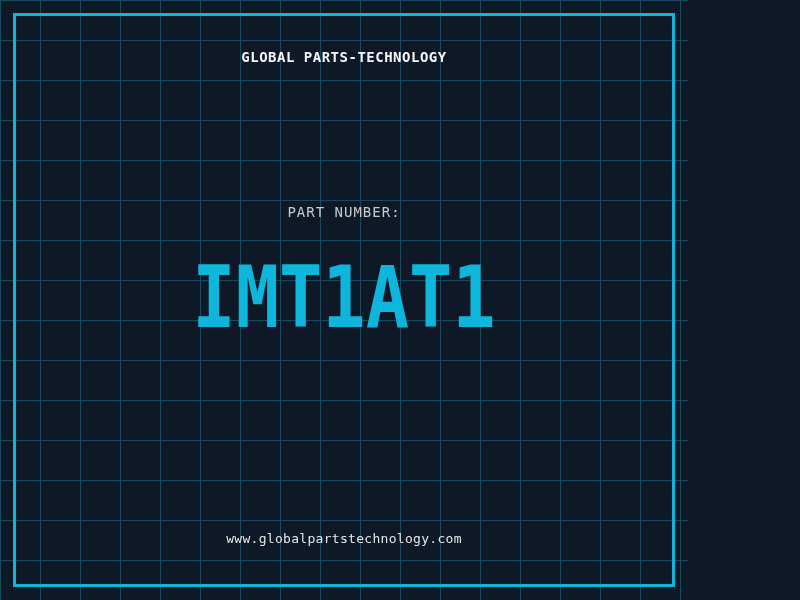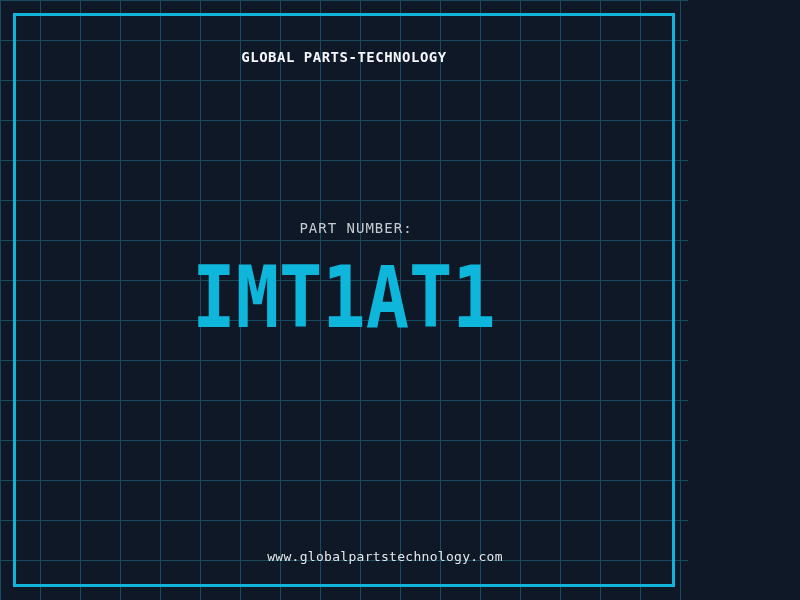--- a/index.html
+++ b/index.html
@@ -45,43 +45,41 @@
     letter-spacing: 0.5px;
     color: var(--heading, #f5f7fa);
   }
   .tagline {
     top: 82px;
     font-size: 13px;
     letter-spacing: 0.2px;
     color: var(--tagline, #2fb0cf);
   }
   .part-label {
-    top: 220px;
+    top: 204px;
     font-size: 14px;
     letter-spacing: 1px;
     color: var(--label, #c7ccd4);
-    margin-left: 12px;
   }
   .part-number {
     top: 250px;
     height: 94px;
     line-height: 94px;
     font-size: 72px;
     font-weight: bold;
     letter-spacing: 0px;
     color: var(--part-number, #0db6da);
     transform: scaleY(1.18);
     transform-origin: 50% 50%;
   }
   .website {
-    top: 549px;
+    top: 531px;
     font-size: 13px;
     letter-spacing: 0.3px;
     color: var(--footer-text, #e4e7ea);
-    padding-left: 41px;
   }
 </style>
 </head>
 <body>
 
 <div class="page">
   <div class="grid"></div>
   <div class="frame"></div>
 
   <div class="textline company">GLOBAL PARTS-TECHNOLOGY</div>

